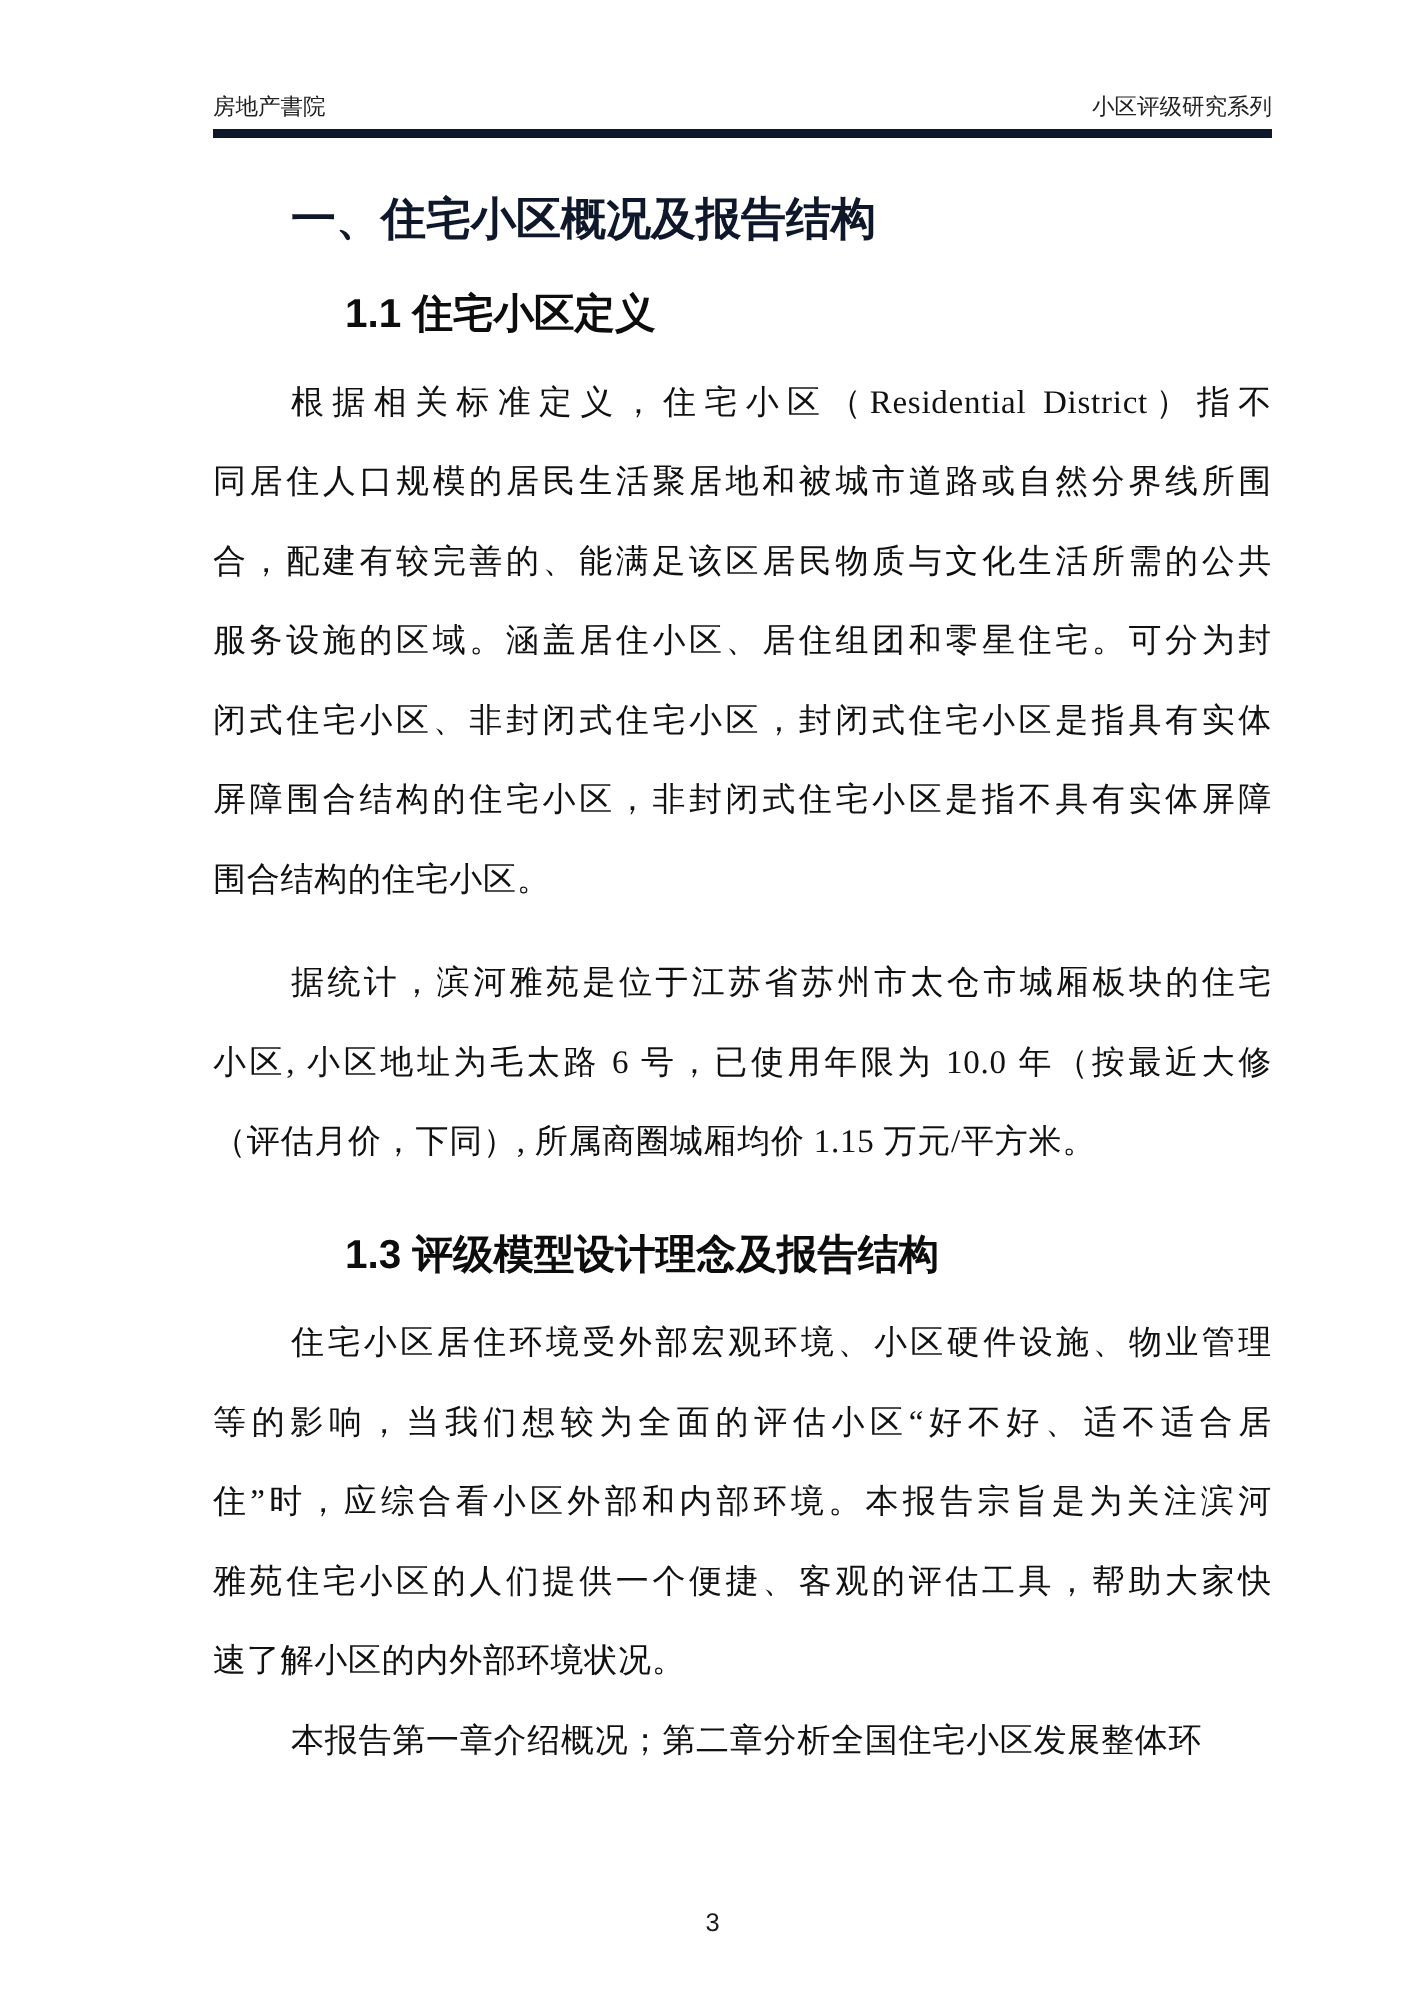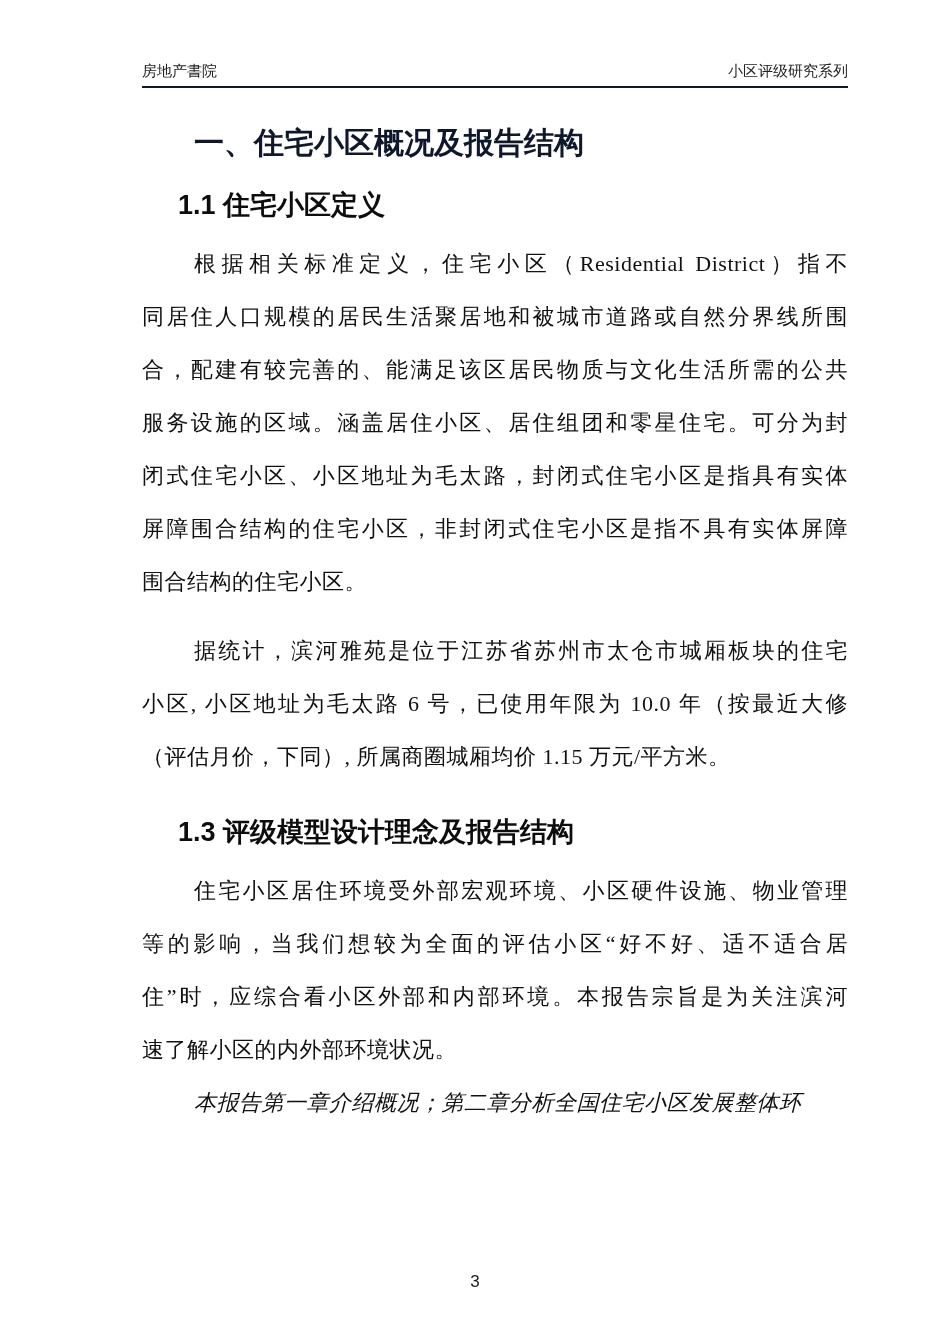--- a/index.html
+++ b/index.html
@@ -14,46 +14,46 @@
     font-family:"Liberation Serif","DejaVu Serif",serif;
   }
   .content { padding:0 102px 0 142px; }
 
   .header {
     display:flex;
     justify-content:space-between;
     align-items:flex-end;
     padding-top:62px;
     padding-bottom:5px;
-    border-bottom:2px solid #0f172a;
+    border-bottom:6px solid #0f172a;
     font-family:"Liberation Sans","DejaVu Sans",sans-serif;
     font-size:15px;
     color:#222;
   }
 
   .chapter-title {
     font-family:"Liberation Sans","DejaVu Sans",sans-serif;
     font-size:30px;
     font-weight:700;
     line-height:34px;
     margin:38px 0 0 52px;
     color:#0f172a;
   }
   .section-heading {
     font-family:"Liberation Sans","DejaVu Sans",sans-serif;
     font-size:27px;
     font-weight:700;
     line-height:31px;
-    margin:34px 0 0 36px;
+    margin:34px 0 0 88px;
     color:#0d0d0d;
   }
   .section-heading.first { margin-top:30px; }
 
   .para { margin-top:16px; font-size:22px; color:#111; }
-  .para.follow { margin-top:0;font-style:italic; }
+  .para.follow { margin-top:0; }
   .line {
     height:53px;
     line-height:53px;
     text-align:justify;
     text-align-last:justify;
     letter-spacing:0.5px;
   }
   .line.first { text-indent:52px; }
   .line.last { text-align-last:left; }
 
@@ -79,36 +79,37 @@
     </div>
 
     <div class="chapter-title">一、住宅小区概况及报告结构</div>
 
     <div class="section-heading first">1.1 住宅小区定义</div>
     <div class="para">
       <div class="line first">根据相关标准定义，住宅小区（Residential District）指不</div>
       <div class="line">同居住人口规模的居民生活聚居地和被城市道路或自然分界线所围</div>
       <div class="line">合，配建有较完善的、能满足该区居民物质与文化生活所需的公共</div>
       <div class="line">服务设施的区域。涵盖居住小区、居住组团和零星住宅。可分为封</div>
-      <div class="line">闭式住宅小区、小区地址为毛太路，封闭式住宅小区是指具有实体</div>
+      <div class="line">闭式住宅小区、非封闭式住宅小区，封闭式住宅小区是指具有实体</div>
       <div class="line">屏障围合结构的住宅小区，非封闭式住宅小区是指不具有实体屏障</div>
       <div class="line last">围合结构的住宅小区。</div>
     </div>
 
     <div class="para">
       <div class="line first">据统计，滨河雅苑是位于江苏省苏州市太仓市城厢板块的住宅</div>
       <div class="line">小区, 小区地址为毛太路 6 号，已使用年限为 10.0 年（按最近大修</div>
       <div class="line last">（评估月价，下同）, 所属商圈城厢均价 1.15 万元/平方米。</div>
     </div>
 
     <div class="section-heading">1.3 评级模型设计理念及报告结构</div>
     <div class="para">
       <div class="line first">住宅小区居住环境受外部宏观环境、小区硬件设施、物业管理</div>
       <div class="line">等的影响，当我们想较为全面的评估小区“好不好、适不适合居</div>
       <div class="line">住”时，应综合看小区外部和内部环境。本报告宗旨是为关注滨河</div>
+      <div class="line">雅苑住宅小区的人们提供一个便捷、客观的评估工具，帮助大家快</div>
       <div class="line last">速了解小区的内外部环境状况。</div>
     </div>
     <div class="para follow">
       <div class="line first last">本报告第一章介绍概况；第二章分析全国住宅小区发展整体环</div>
     </div>
 
   </div>
 
   <div class="footer">3</div>
 </div>

